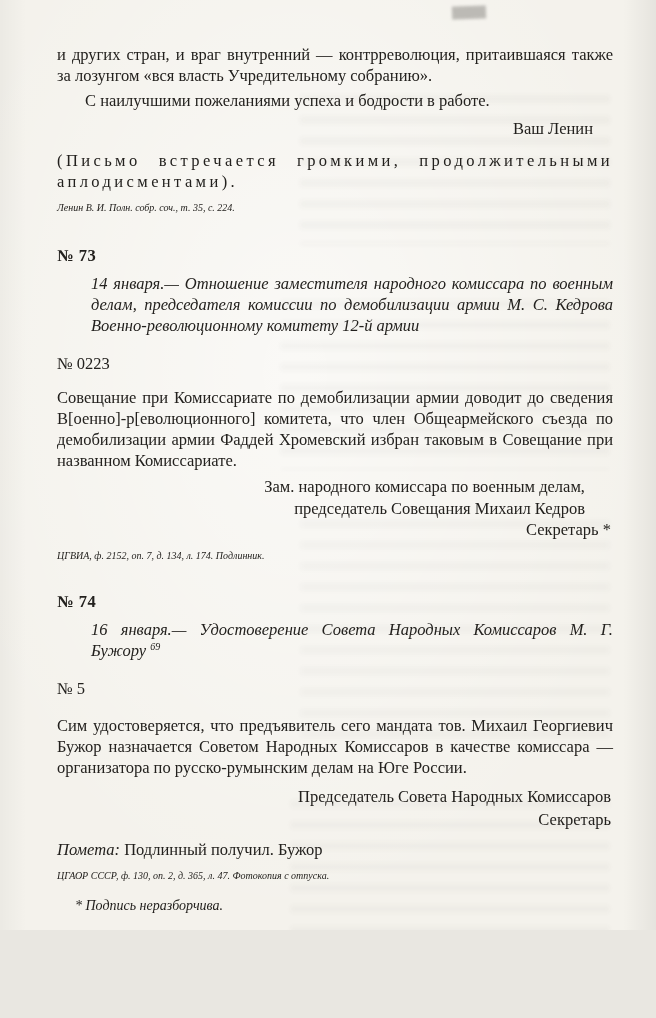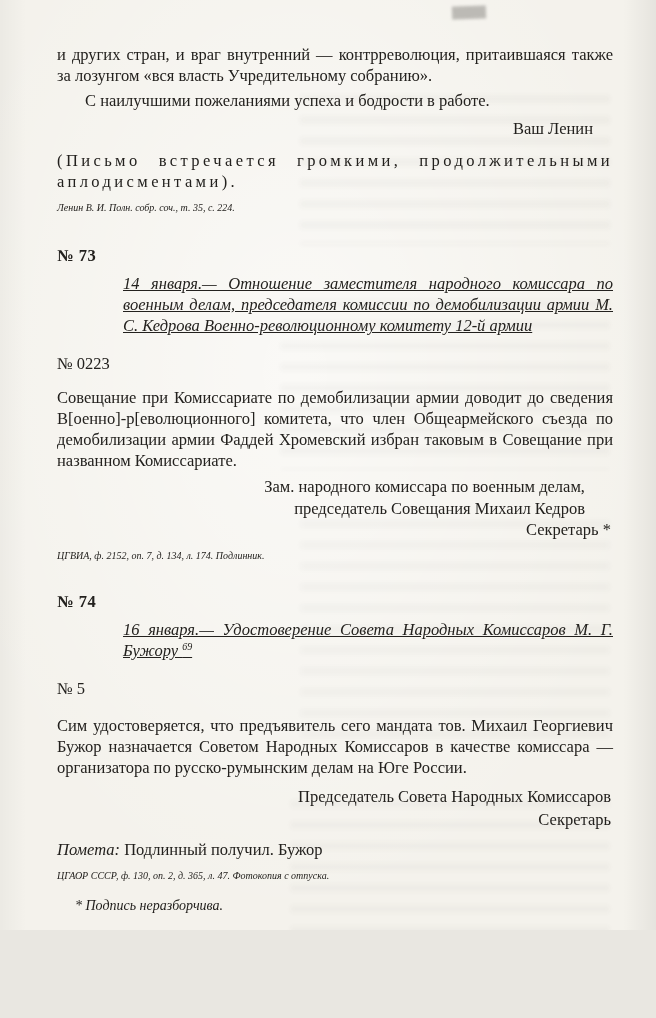--- a/index.html
+++ b/index.html
@@ -43,24 +43,23 @@
     line-height: 18px;
     margin-top: 7px;
   }
   .doc-num {
     font-weight: bold;
     letter-spacing: 0.5px;
   }
   .doc73-num { margin-top: 28px; }
   .doc-heading {
     font-style: italic;
-    margin-left: 66px;
+    margin-left: 34px;
     margin-top: 7px;
     text-align: justify;
-    text-decoration: underline;
   }
   .inner-num { margin-top: 17px; }
   .body-para { margin-top: 13px; }
   .sig-block { margin-top: 5px; padding-right: 28px; line-height: 21.5px; }
   .secretary { padding-right: 2px; }
   .doc74-num { margin-top: 26px; }
   .note-line { margin-top: 8px; }
   .note-label { font-style: italic; }
   .footnote {
     font-style: italic;

